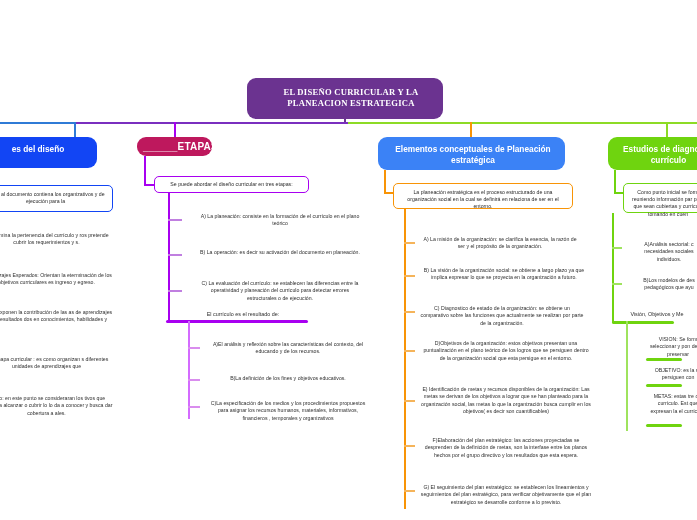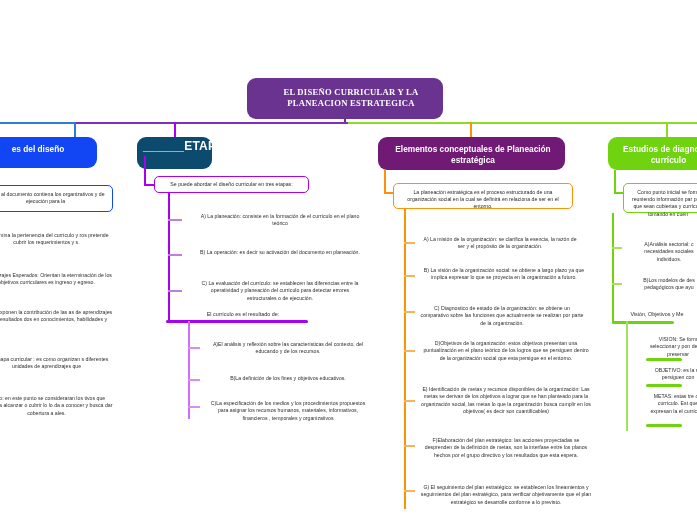--- a/index.html
+++ b/index.html
@@ -29,23 +29,23 @@
     letter-spacing:.25px;
     padding:9px 0 0 12px;
   }
 
   .branch{
     border-radius:9px;color:#ffffff;font-weight:bold;
     font-size:8.3px;line-height:11px;padding:7px 9px 0 12px;
     box-sizing:border-box;
   }
   .branch-blue{left:-24px;top:137px;width:121px;height:31px;background:#1245f4;}
-  .branch-purple{left:137px;top:137px;width:75px;height:32px;background:#0c4a6e;
-    font-size:12px;padding:4px 0 0 6px;letter-spacing:.2px;}
-  .branch-orange{left:378px;top:137px;width:187px;height:33px;background:#701a75;}
+  .branch-purple{left:137px;top:137px;width:75px;height:19px;background:#be185d;
+    font-size:10px;padding:4px 0 0 6px;letter-spacing:.2px;}
+  .branch-orange{left:378px;top:137px;width:187px;height:33px;background:#3b82f6;}
   .branch-green{left:608px;top:137px;width:118px;height:33px;background:#6fd40f;}
 
   .framed{
     box-sizing:border-box;background:#ffffff;border-radius:5px;
     font-size:5.2px;line-height:7.2px;color:#2a2a2a;padding:5px 6px;
   }
   .framed-blue{border:1.6px solid #1245f4;}
   .framed-purple{border:1.6px solid #a800f0;}
   .framed-orange{border:1.6px solid #f89406;}
   .framed-green{border:1.6px solid #6fd40f;}

